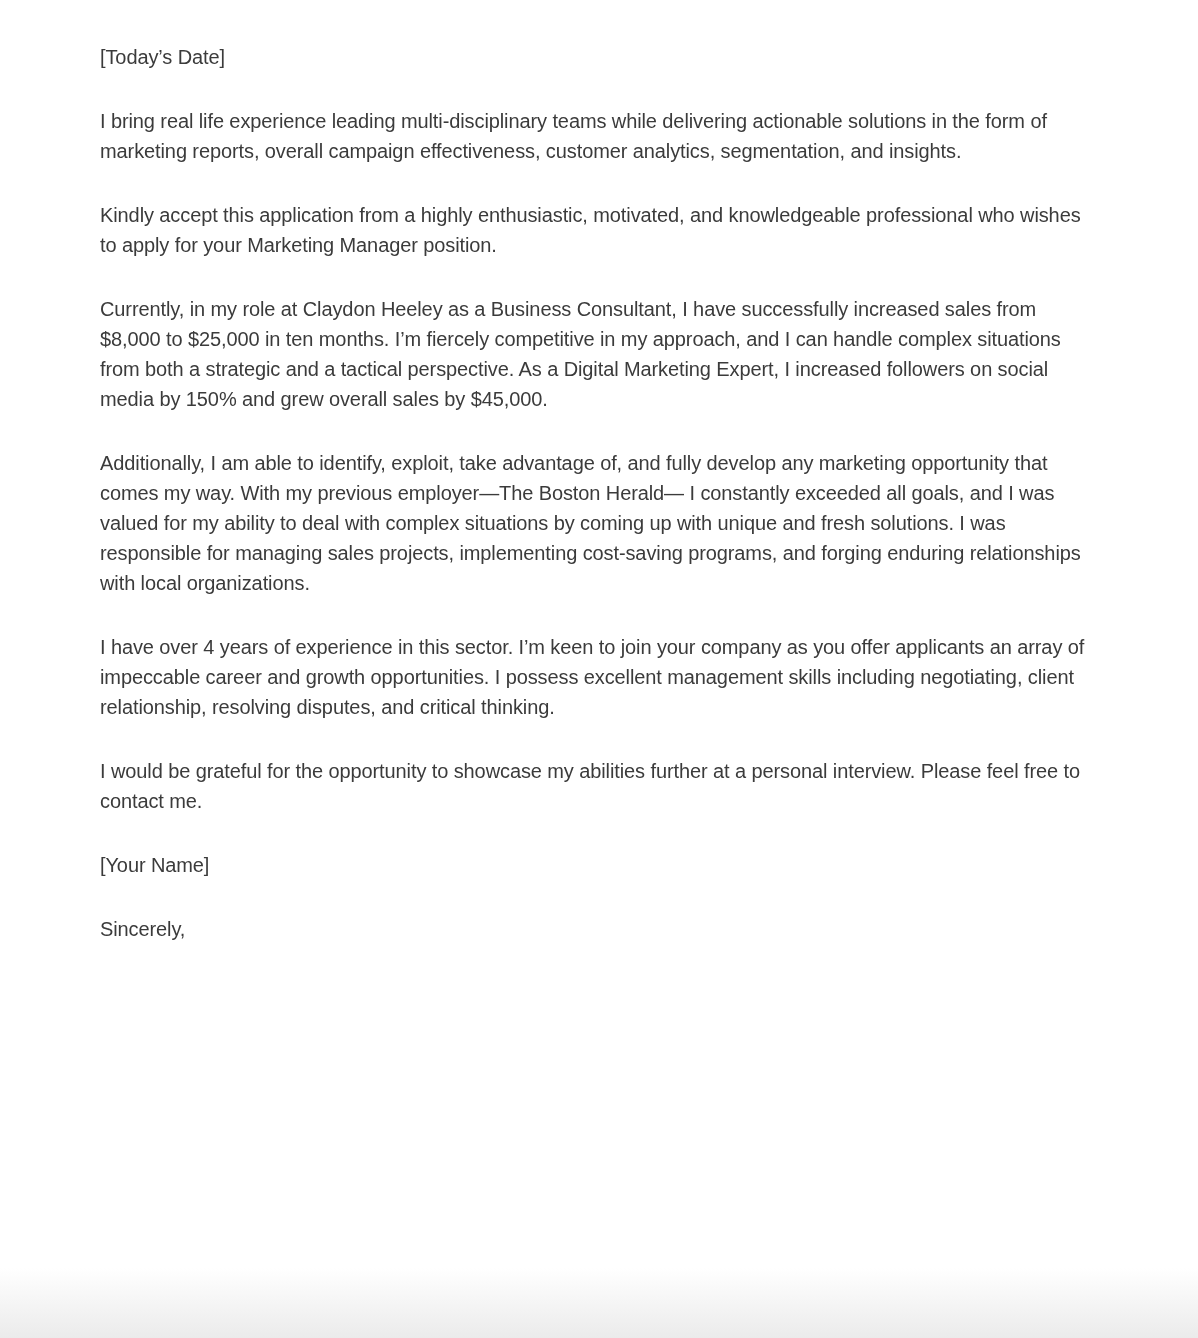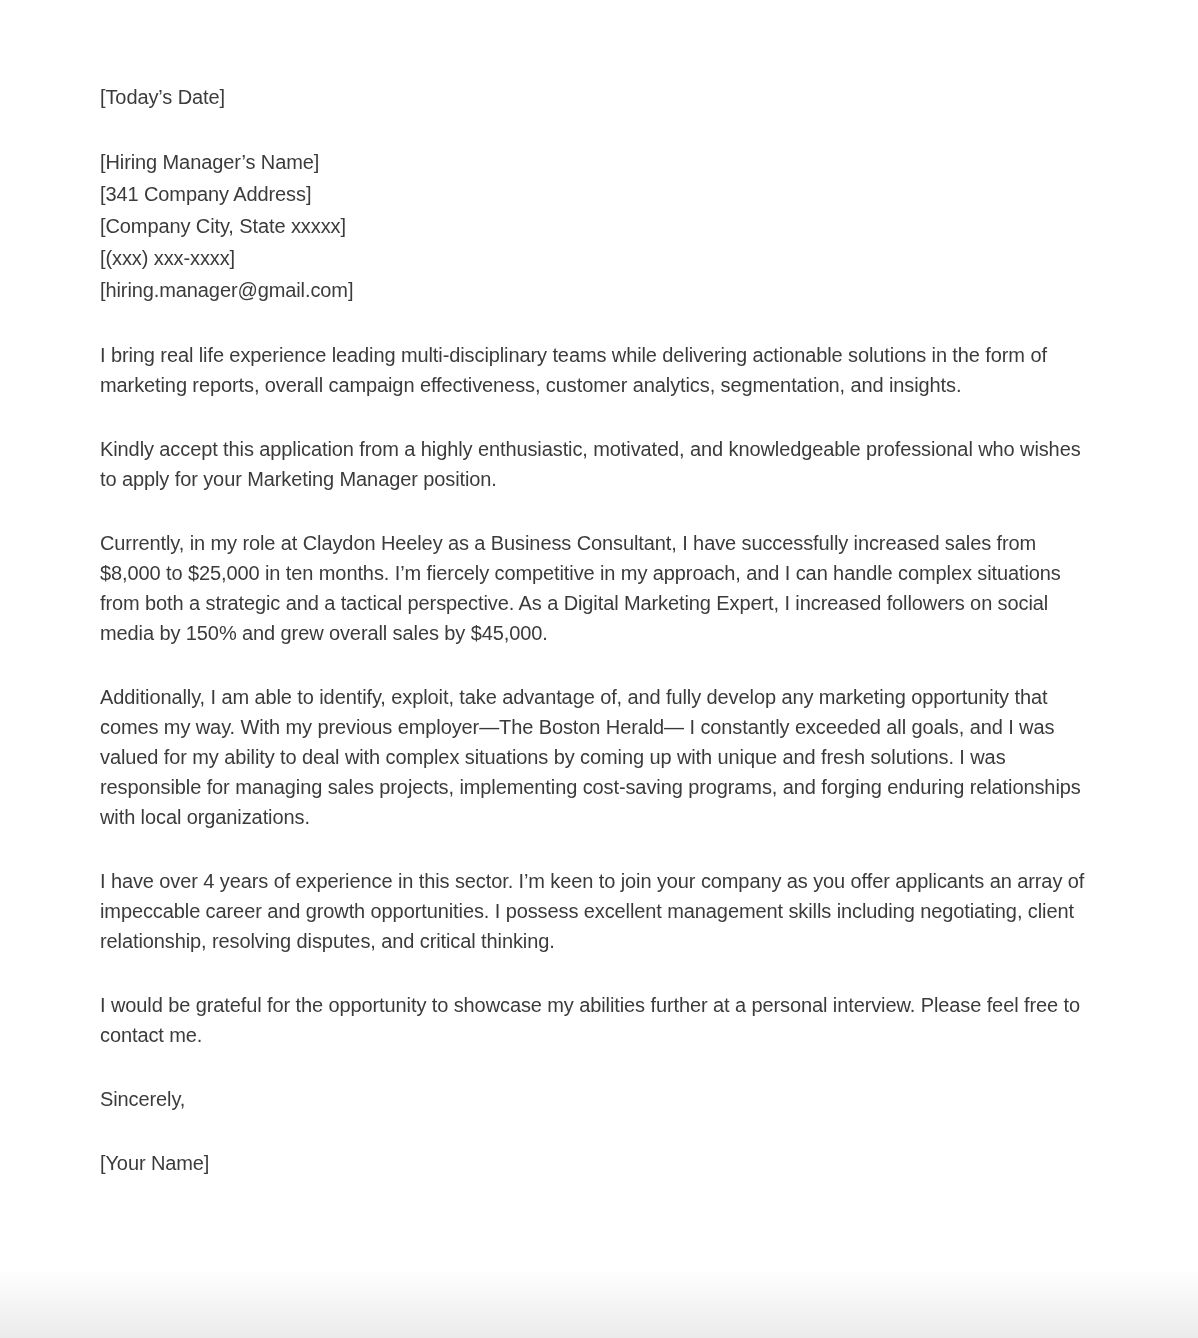--- a/index.html
+++ b/index.html
@@ -12,21 +12,20 @@
     height: 1338px;
     position: relative;
     overflow: hidden;
     font-family: "Liberation Sans", "DejaVu Sans", sans-serif;
     color: #3b3b3b;
   }
   .page {
     box-sizing: border-box;
     padding: 42px 100px 0 100px;
     width: 1198px;
-    margin-top: 40px;
   }
   .block {
     font-size: 20px;
     line-height: 30px;
     margin: 0 0 34px 0;
     max-width: 992px;
     letter-spacing: -0.1px;
   }
   .recipient-block {
     line-height: 32px;
@@ -44,40 +43,33 @@
     pointer-events: none;
   }
 </style>
 </head>
 <body>
 
 <div class="page">
 
   <p class="block">[Today’s Date]</p>
 
-  <p class="block recipient-block">
-    <span class="recipient-line">[Hiring Manager’s Name]</span>
-    <span class="recipient-line">[341 Company Address]</span>
-    <span class="recipient-line">[Company City, State xxxxx]</span>
-    <span class="recipient-line">[(xxx) xxx-xxxx]</span>
-    <span class="recipient-line">[hiring.manager@gmail.com]</span>
-  </p>
 
 
   <p class="block">I bring real life experience leading multi-disciplinary teams while delivering actionable solutions in the form of marketing reports, overall campaign effectiveness, customer analytics, segmentation, and insights.</p>
 
   <p class="block">Kindly accept this application from a highly enthusiastic, motivated, and knowledgeable professional who wishes to apply for your Marketing Manager position.</p>
 
   <p class="block">Currently, in my role at Claydon Heeley as a Business Consultant, I have successfully increased sales from $8,000 to $25,000 in ten months. I’m fiercely competitive in my approach, and I can handle complex situations from both a strategic and a tactical perspective. As a Digital Marketing Expert, I increased followers on social media by 150% and grew overall sales by $45,000.</p>
 
   <p class="block">Additionally, I am able to identify, exploit, take advantage of, and fully develop any marketing opportunity that comes my way. With my previous employer—The Boston Herald— I constantly exceeded all goals, and I was valued for my ability to deal with complex situations by coming up with unique and fresh solutions. I was responsible for managing sales projects, implementing cost-saving programs, and forging enduring relationships with local organizations.</p>
 
   <p class="block">I have over 4 years of experience in this sector. I’m keen to join your company as you offer applicants an array of impeccable career and growth opportunities. I possess excellent management skills including negotiating, client relationship, resolving disputes, and critical thinking.</p>
 
   <p class="block">I would be grateful for the opportunity to showcase my abilities further at a personal interview. Please feel free to contact me.</p>
 
+  <p class="block">[Your Name]</p>
+
   <p class="block">Sincerely,</p>
-
-  <p class="block">[Your Name]</p>
 
 </div>
 
 <div class="bottom-fade"></div>
 
 </body></html>

